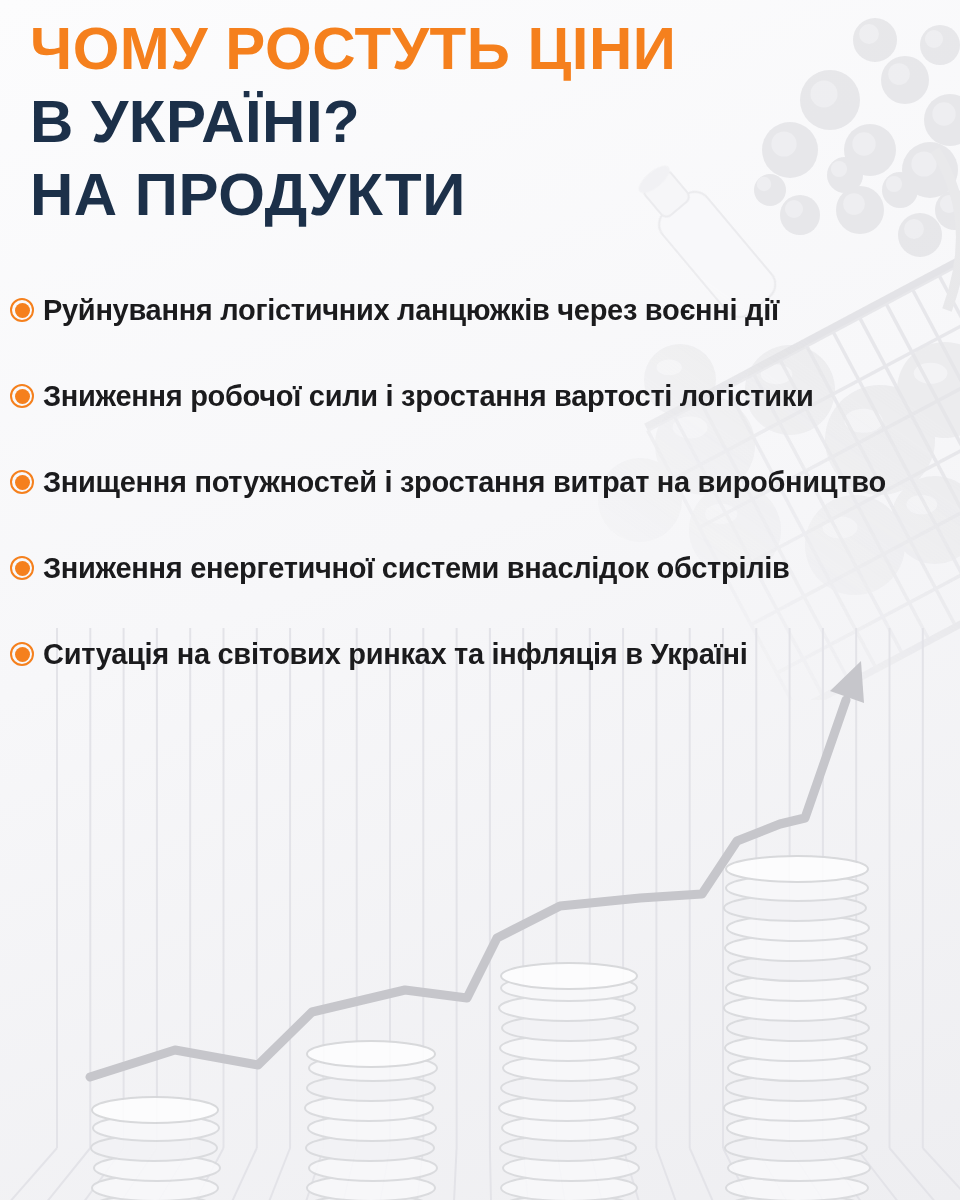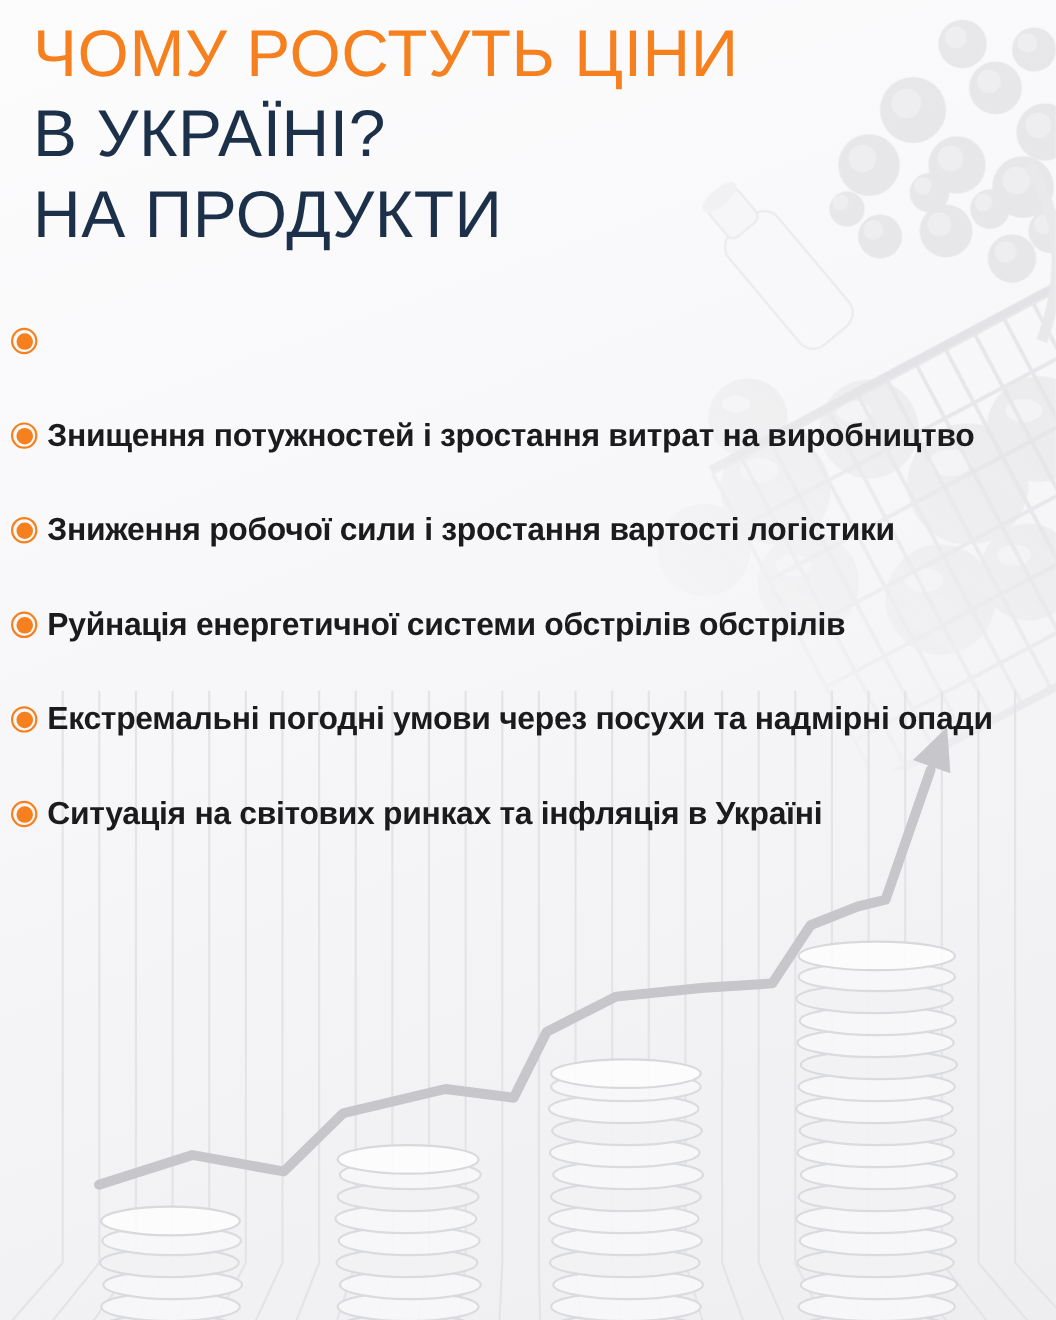--- a/index.html
+++ b/index.html
@@ -10,21 +10,21 @@
     background:linear-gradient(160deg,#fcfcfd 0%,#f7f7f9 45%,#eeeef1 100%);
     font-family:"Liberation Sans","DejaVu Sans",sans-serif;
   }
   svg.layer{position:absolute;left:0;top:0;z-index:1;}
   .photo{
     -webkit-mask-image:linear-gradient(215deg,rgba(0,0,0,1) 32%,rgba(0,0,0,0) 64%);
     mask-image:linear-gradient(215deg,rgba(0,0,0,1) 32%,rgba(0,0,0,0) 64%);
   }
   .title{
     position:absolute;left:30px;top:12px;z-index:3;
-    margin:0;font-size:60px;line-height:73px;font-weight:400;
+    margin:0;font-size:60px;line-height:73px;font-weight:700;
     letter-spacing:0.5px;
   }
   .title .t-line{display:block;white-space:nowrap;}
   .reasons{
     position:absolute;left:10px;top:292px;z-index:3;
     list-style:none;margin:0;padding:0;
   }
   .reason-row{
     display:flex;align-items:center;
     height:36px;margin-bottom:50px;
@@ -256,44 +256,39 @@
     <span class="t-line" id="t1" style="color: rgb(245, 128, 29);">ЧОМУ РОСТУТЬ ЦІНИ</span>
     <span class="t-line" id="t3" style="color: rgb(28, 48, 73);">В УКРАЇНІ?</span>
     <span class="t-line" id="t2" style="color: rgb(28, 48, 73);">НА ПРОДУКТИ</span>
   </h1>
 
   <ul class="reasons">
     <li class="reason-row">
       <span class="bullet" style="border-color: rgb(245, 128, 29);">
           <span class="dot" style="background: rgb(245, 128, 29);"></span>
         </span>
+      <span class="reason-text" style="color: rgb(27, 27, 29);">Руйнування логістичних ланцюжків через воєнні дії</span>
+    </li>
+    <li class="reason-row">
+      <span class="bullet" style="border-color: rgb(245, 128, 29);">
+          <span class="dot" style="background: rgb(245, 128, 29);"></span>
+        </span>
+      <span class="reason-text" style="color: rgb(27, 27, 29);">Зниження робочої сили і зростання вартості логістики</span>
     </li>
     <li class="reason-row">
       <span class="bullet" style="border-color: rgb(245, 128, 29);">
           <span class="dot" style="background: rgb(245, 128, 29);"></span>
         </span>
       <span class="reason-text" style="color: rgb(27, 27, 29);">Знищення потужностей і зростання витрат на виробництво</span>
     </li>
     <li class="reason-row">
       <span class="bullet" style="border-color: rgb(245, 128, 29);">
           <span class="dot" style="background: rgb(245, 128, 29);"></span>
         </span>
-      <span class="reason-text" style="color: rgb(27, 27, 29);">Зниження робочої сили і зростання вартості логістики</span>
-    </li>
-    <li class="reason-row">
-      <span class="bullet" style="border-color: rgb(245, 128, 29);">
-          <span class="dot" style="background: rgb(245, 128, 29);"></span>
-        </span>
-      <span class="reason-text" style="color: rgb(27, 27, 29);">Руйнація енергетичної системи обстрілів обстрілів</span>
-    </li>
-    <li class="reason-row">
-      <span class="bullet" style="border-color: rgb(245, 128, 29);">
-          <span class="dot" style="background: rgb(245, 128, 29);"></span>
-        </span>
-      <span class="reason-text" style="color: rgb(27, 27, 29);">Екстремальні погодні умови через посухи та надмірні опади</span>
+      <span class="reason-text" style="color: rgb(27, 27, 29);">Зниження енергетичної системи внаслідок обстрілів</span>
     </li>
     <li class="reason-row">
       <span class="bullet" style="border-color: rgb(245, 128, 29);">
           <span class="dot" style="background: rgb(245, 128, 29);"></span>
         </span>
       <span class="reason-text" style="color: rgb(27, 27, 29);">Ситуація на світових ринках та інфляція в Україні</span>
     </li>
   </ul>
 
 

